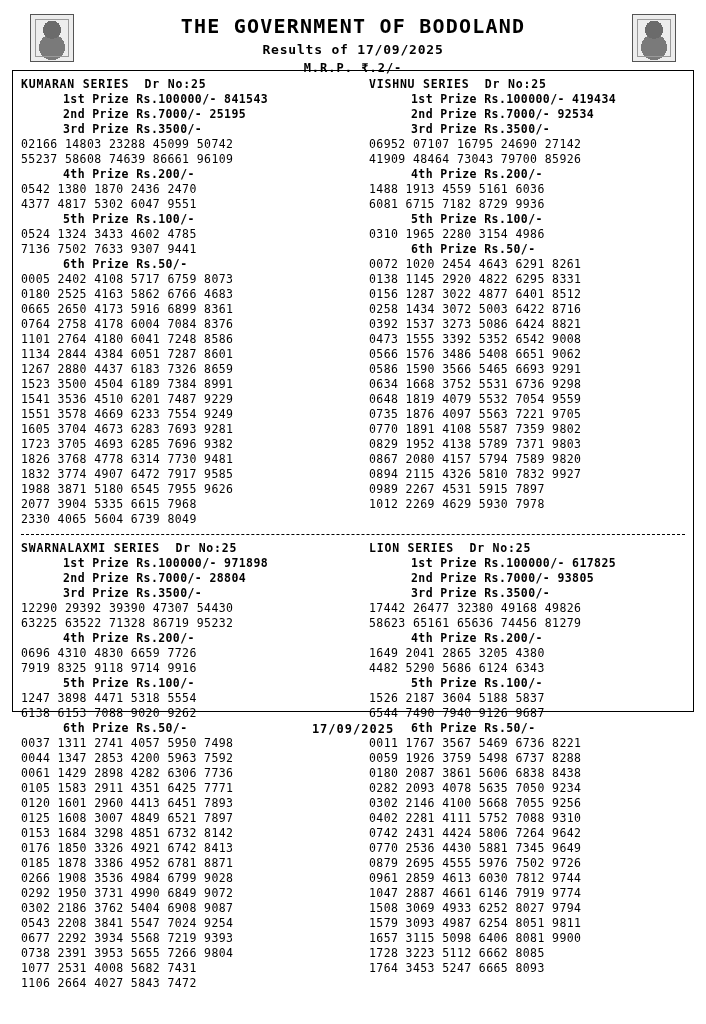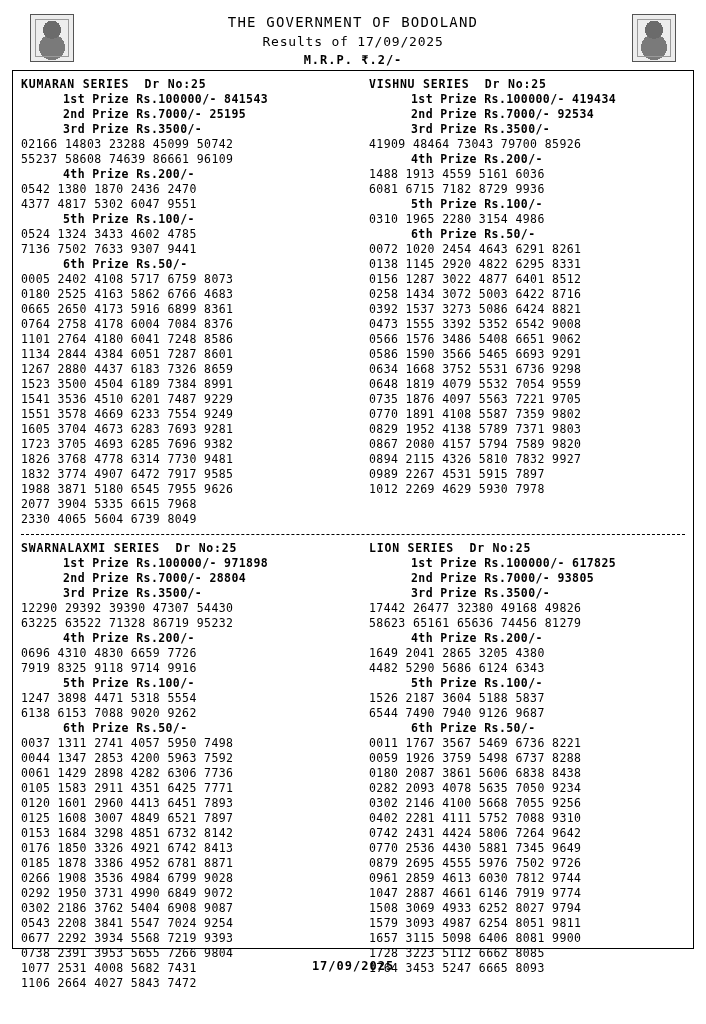--- a/index.html
+++ b/index.html
@@ -41,41 +41,41 @@
   .emblem::after {
     content: "";
     position: absolute;
     left: 4px; right: 4px; top: 4px; bottom: 4px;
     border: 1px solid #9a9a9a;
   }
   .emblem.left { left: 18px; }
   .emblem.right { right: 18px; }
   .title {
     font-family: "DejaVu Sans Mono", monospace;
-    font-size: 14px;
-    font-weight: normal;
+    font-size: 20px;
+    font-weight: bold;
     letter-spacing: 1.2px;
     padding-top: 6px;
   }
   .subtitle {
     font-size: 13px;
-    font-weight: normal;
+    font-weight: bold;
     letter-spacing: 0.8px;
     padding-top: 4px;
   }
   .mrp {
     font-size: 12px;
     font-weight: bold;
     letter-spacing: 1px;
     padding-top: 4px;
   }
   
   .frame {
     border: 1.5px solid #000;
-    height: 879px;
+    height: 642px;
     box-sizing: border-box;
     padding: 6px 8px 4px 8px;
     position: relative;
   }
   .block {
     display: flex;
     width: 100%;
     box-sizing: border-box;
   }
   .col {
@@ -164,20 +164,21 @@
             <div class="num-line">1832 3774 4907 6472 7917 9585</div>
             <div class="num-line">1988 3871 5180 6545 7955 9626</div>
             <div class="num-line">2077 3904 5335 6615 7968</div>
             <div class="num-line">2330 4065 5604 6739 8049</div>
           </div>
           <div class="col right">
             <div class="series-name">VISHNU SERIES  Dr No:25</div>
             <div class="prize-line">1st Prize Rs.100000/- 419434</div>
             <div class="prize-line">2nd Prize Rs.7000/- 92534</div>
             <div class="prize-line">3rd Prize Rs.3500/-</div>
+            <div class="num-line">06952 07107 16795 24690 27142</div>
             <div class="num-line">41909 48464 73043 79700 85926</div>
             <div class="prize-line">4th Prize Rs.200/-</div>
             <div class="num-line">1488 1913 4559 5161 6036</div>
             <div class="num-line">6081 6715 7182 8729 9936</div>
             <div class="prize-line">5th Prize Rs.100/-</div>
             <div class="num-line">0310 1965 2280 3154 4986</div>
             <div class="prize-line">6th Prize Rs.50/-</div>
             <div class="num-line">0072 1020 2454 4643 6291 8261</div>
             <div class="num-line">0138 1145 2920 4822 6295 8331</div>
             <div class="num-line">0156 1287 3022 4877 6401 8512</div>

